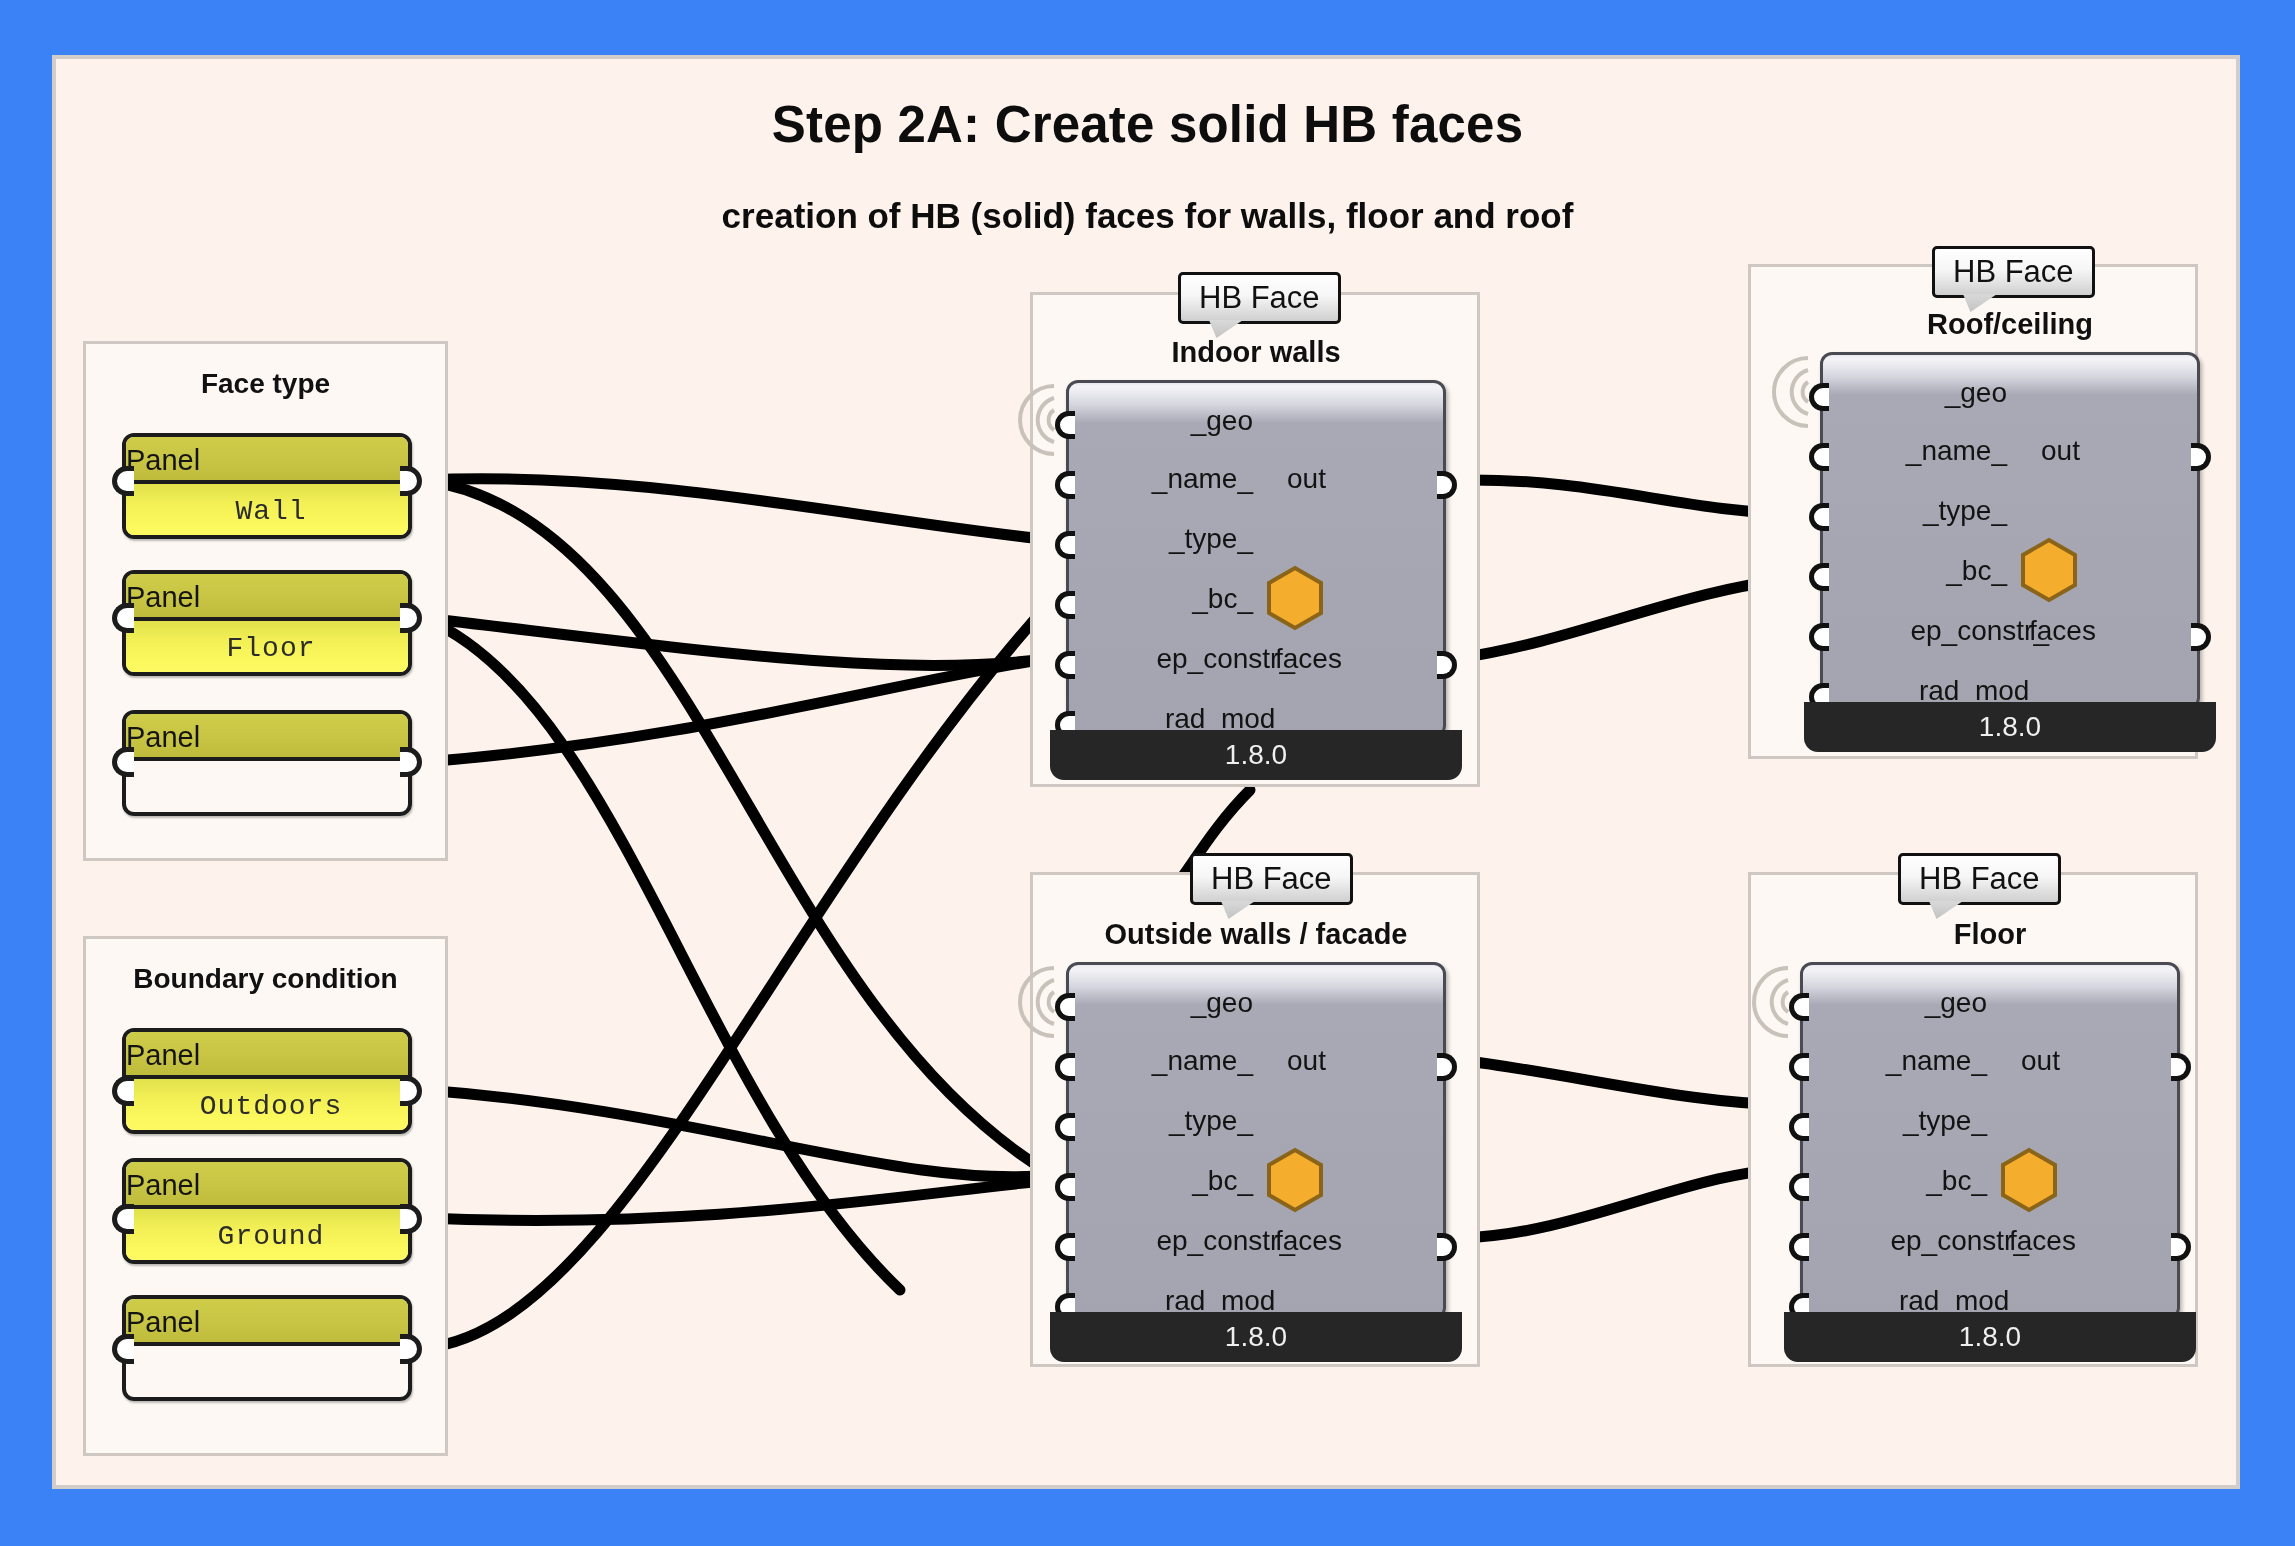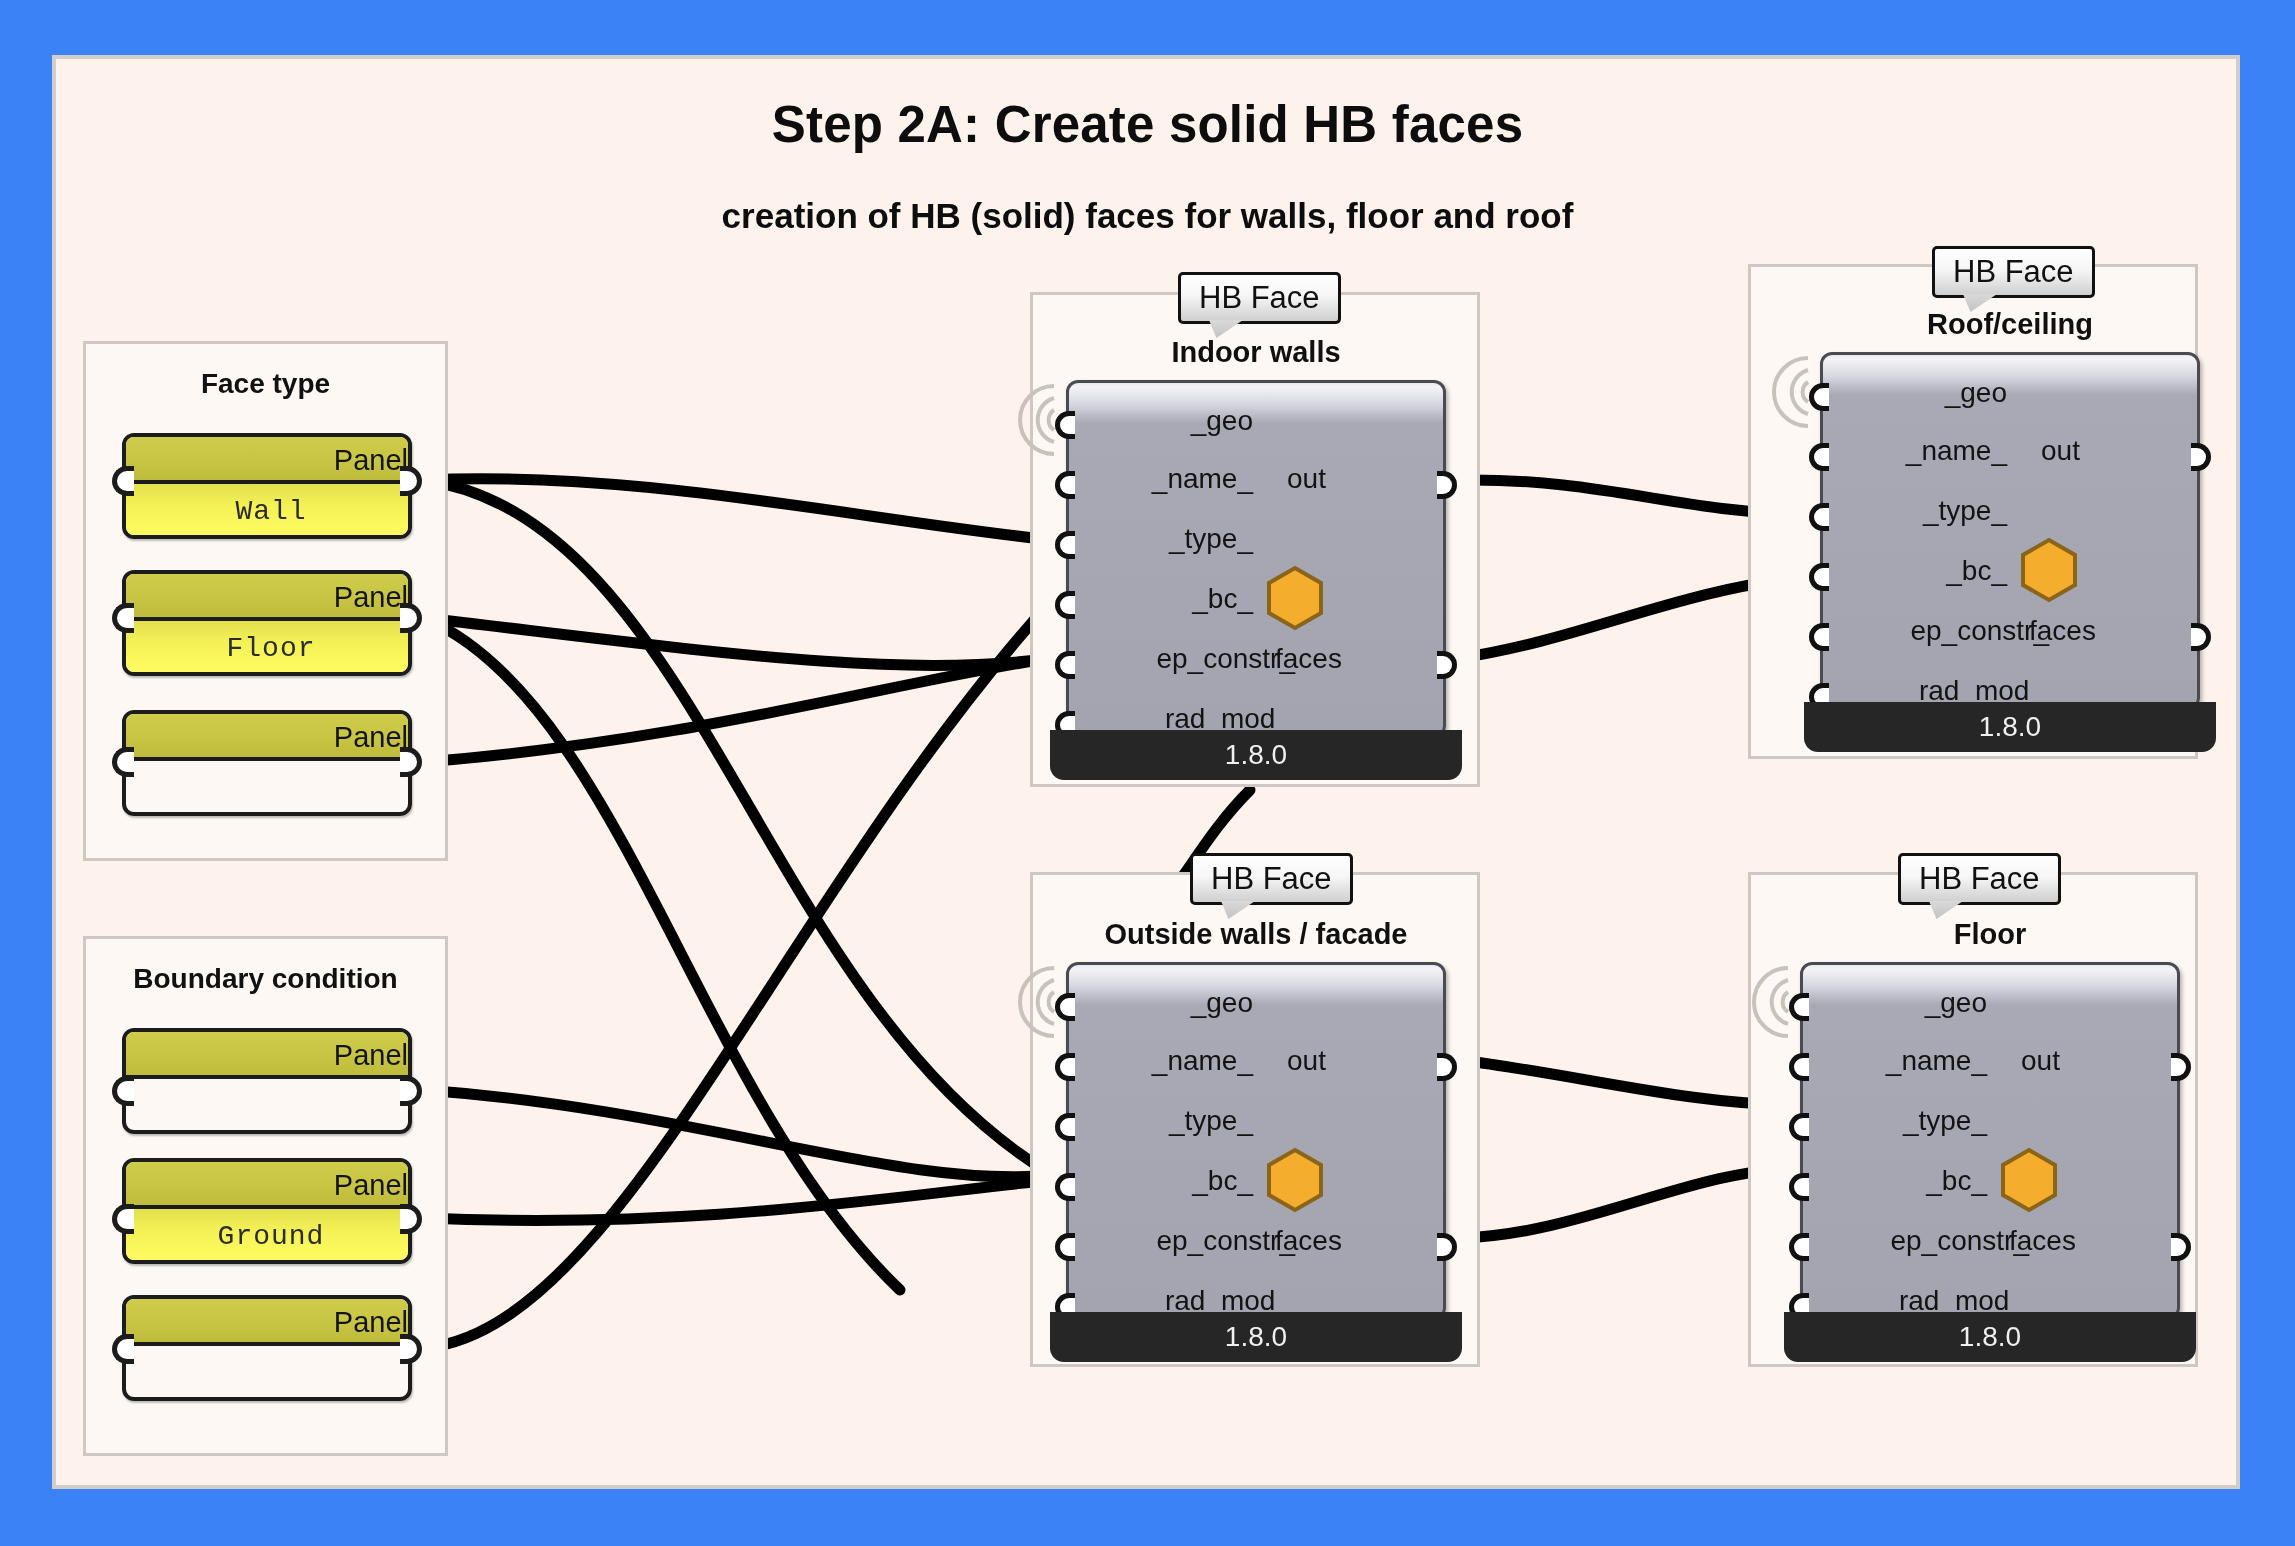--- a/index.html
+++ b/index.html
@@ -31,21 +31,21 @@
     font-size:28px;font-weight:bold;color:#111;
   }
 
   
   .gh-panel{
     position:absolute;width:290px;height:106px;
     border:4px solid #1c1c1c;border-radius:12px;box-sizing:border-box;
     overflow:hidden;box-shadow:1px 2px 2px rgba(0,0,0,.25);
   }
   .gh-panel .ph{
-    height:47px;line-height:47px;text-align:right;
+    height:47px;line-height:47px;text-align:left;
     background:linear-gradient(to bottom,#cfcc4a 0%,#c8c544 55%,#bfbc3c 100%);
     font-size:29px;color:#141414;border-bottom:4px solid #1c1c1c;box-sizing:border-box;
   }
   .gh-panel .pv{
     height:55px;line-height:55px;text-align:center;
     background:linear-gradient(to bottom,#e2e04c 0%,#f2f055 35%,#fbf95e 75%,#fdfb62 100%);
     font-family:"Liberation Mono",monospace;font-size:28px;color:#2c2c2c;letter-spacing:1px;padding-left:8px;
   }
   
   .nub{
@@ -168,20 +168,21 @@
   </div>
   <div class="nub left" style="left:112px;top:747px;"></div>
   <div class="nub right" style="left:400px;top:747px;"></div>
 
   <div class="group" style="left:83px;top:936px;width:365px;height:520px;">
     <div class="group-title">Boundary condition</div>
   </div>
 
   <div class="gh-panel" style="left:122px;top:1028px;">
     <div class="ph">Panel</div>
+    <div class="pv">Outdoors</div>
   </div>
   <div class="nub left" style="left:112px;top:1076px;"></div>
   <div class="nub right" style="left:400px;top:1076px;"></div>
 
   <div class="gh-panel" style="left:122px;top:1158px;">
     <div class="ph">Panel</div>
     <div class="pv">Ground</div>
   </div>
   <div class="nub left" style="left:112px;top:1204px;"></div>
   <div class="nub right" style="left:400px;top:1204px;"></div>

